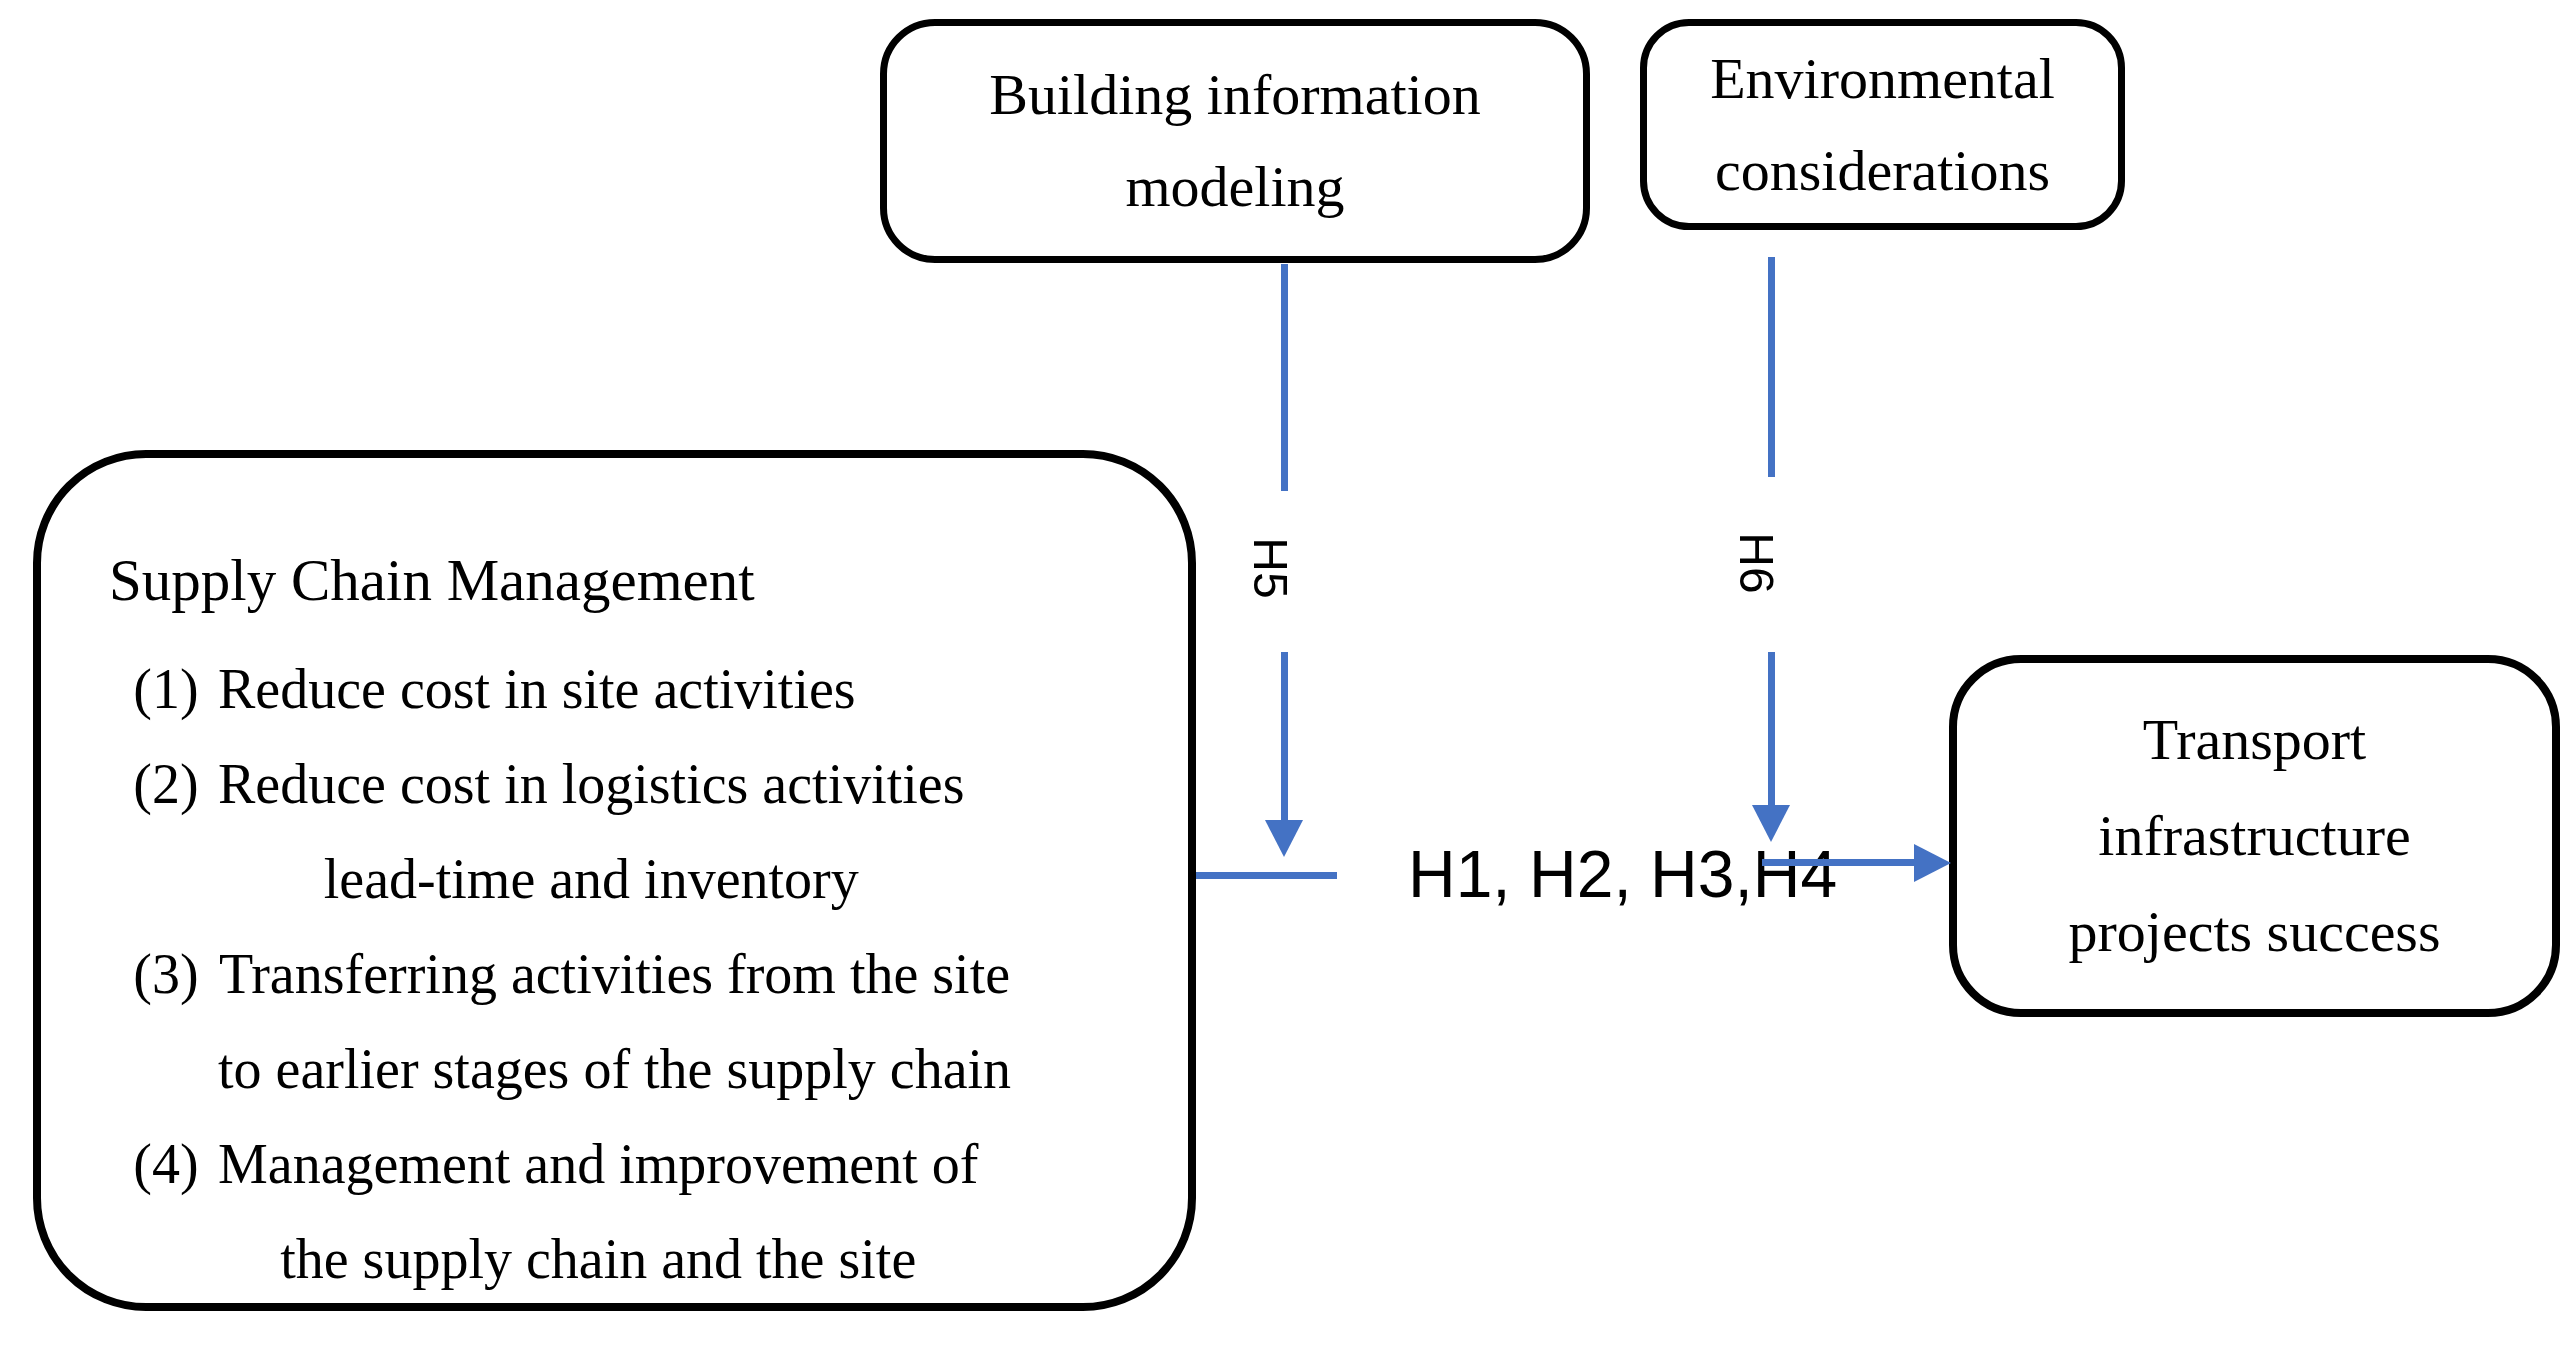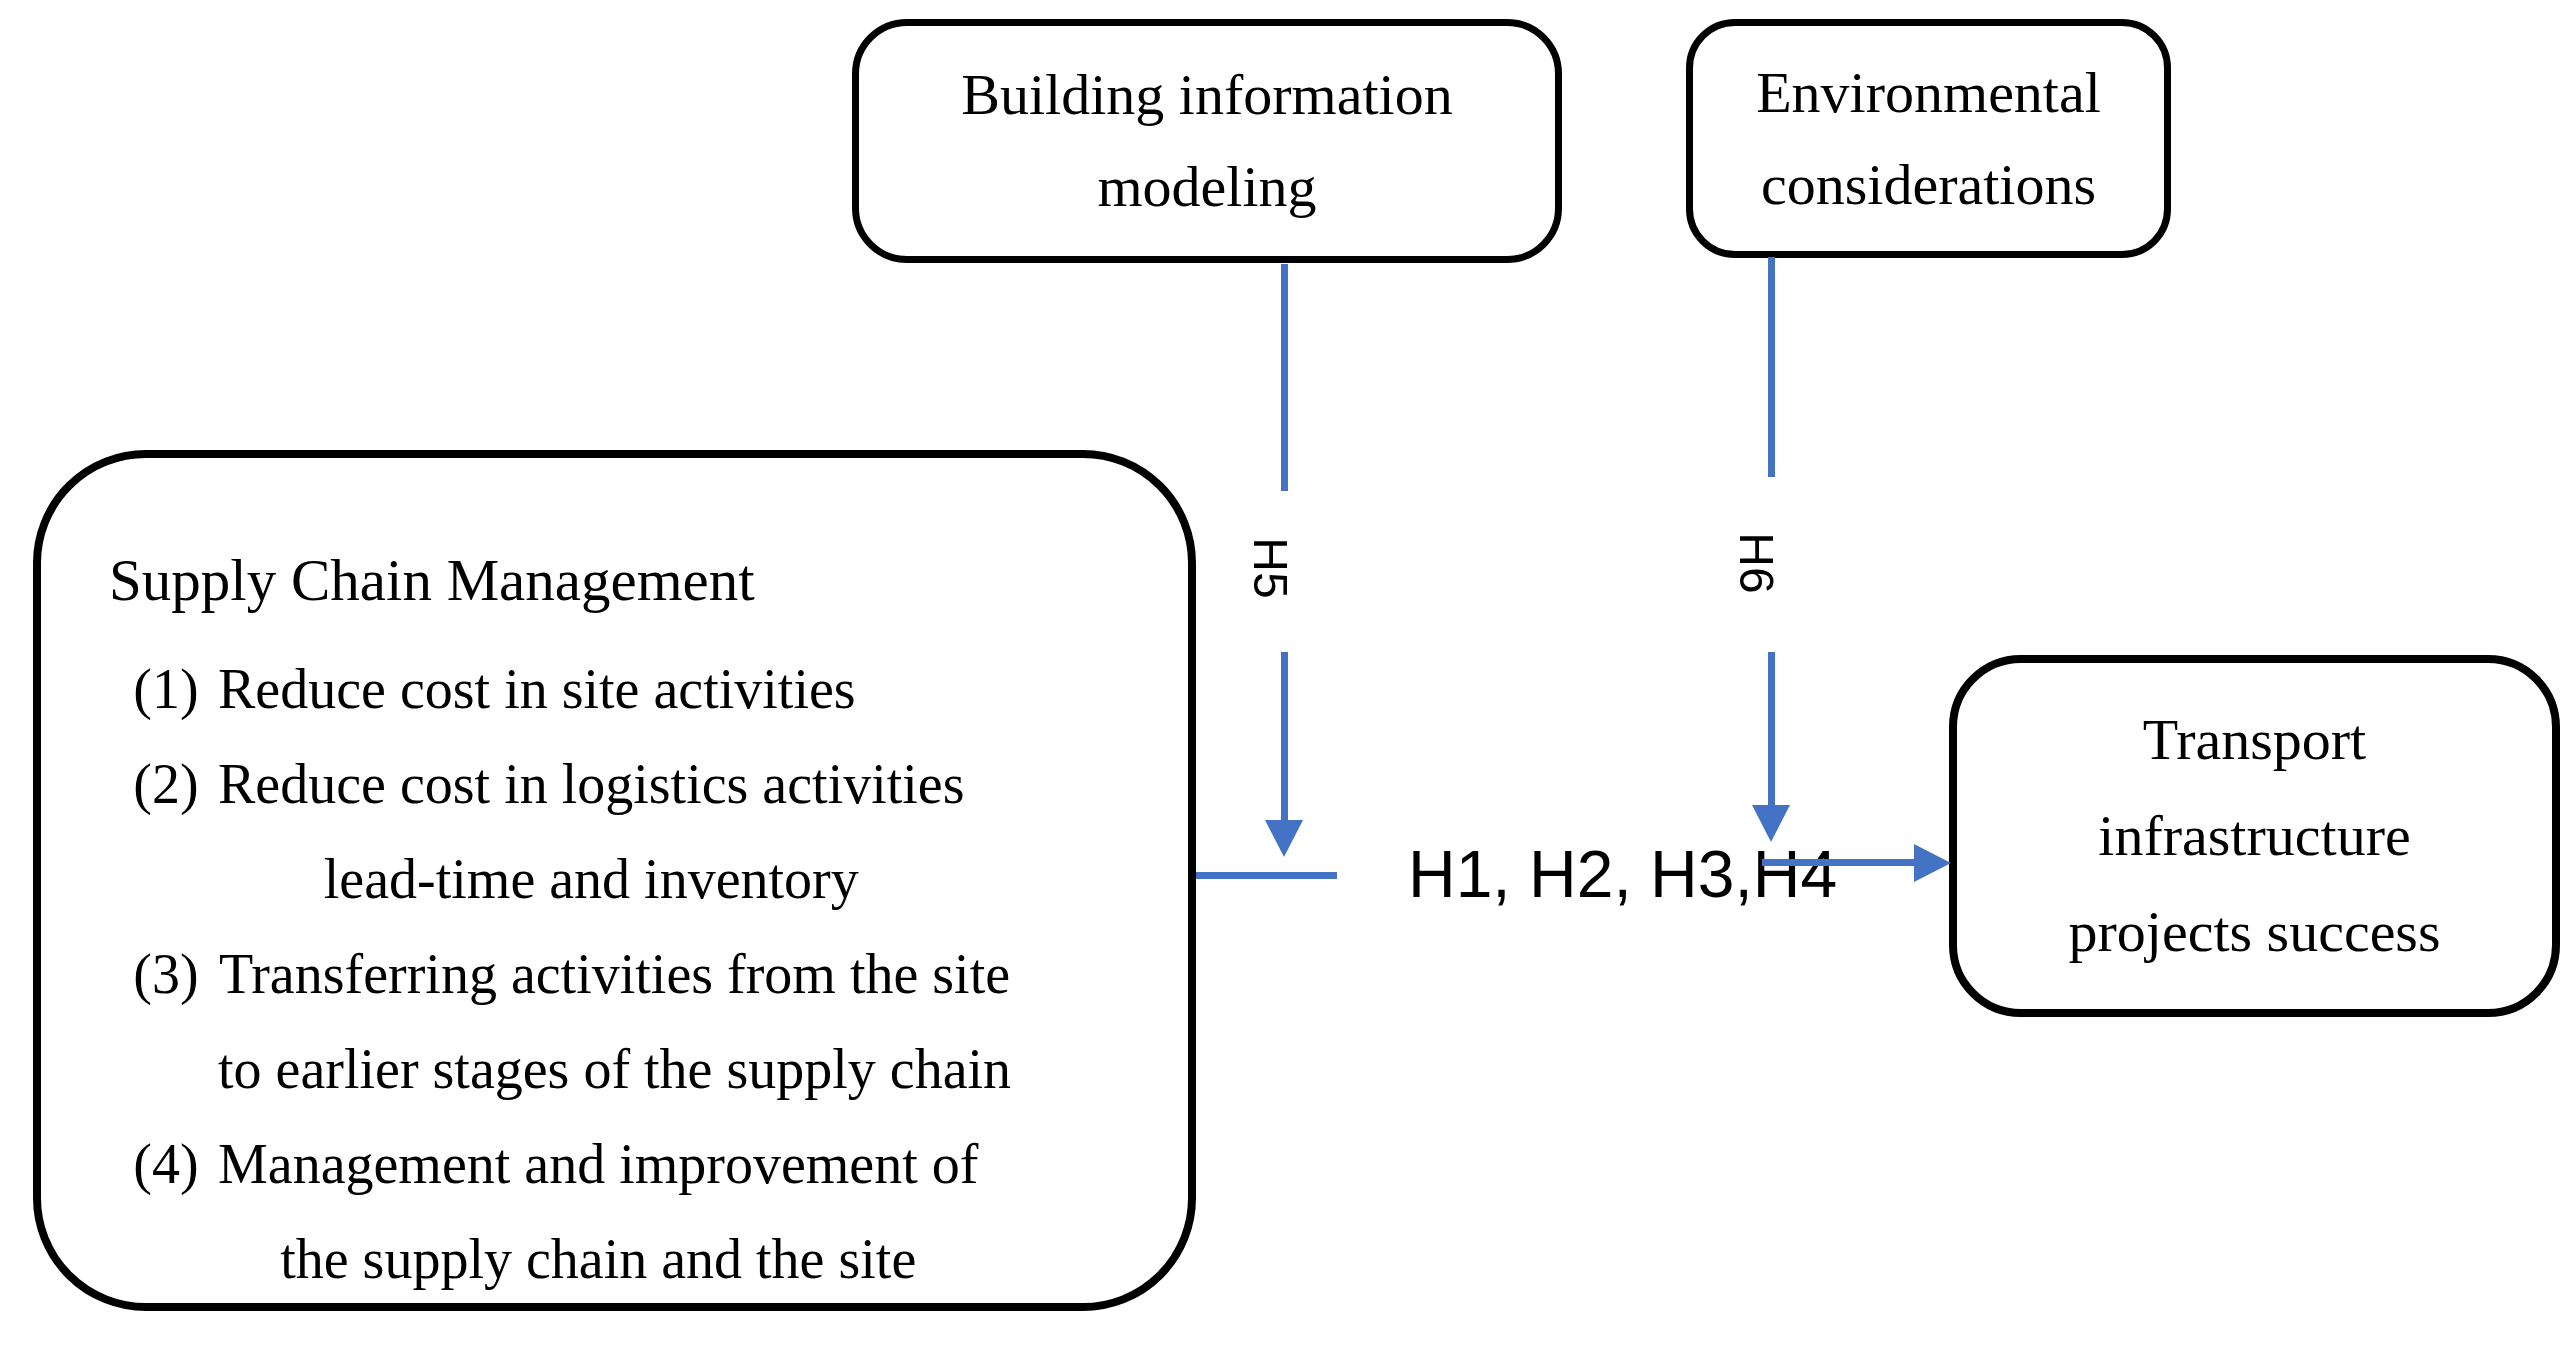--- a/index.html
+++ b/index.html
@@ -23,22 +23,22 @@
     justify-content: center;
     text-align: center;
   }
   .node .bline {
     font-size: 58px;
     line-height: 92px;
     white-space: nowrap;
   }
   .sansline { font-family: Liberation Serif, serif; }
 
-  #bim-box       { left: 852px; top: 19px;   width: 710px; height: 244px; border-radius: 55px; }
-  #env-box       { left: 1640px; top: 19px;   width: 485px;  height: 239px; border-radius: 49px; margin-left: 46px; }
+  #bim-box       { left: 880px; top: 19px;   width: 710px; height: 244px; border-radius: 55px; }
+  #env-box       { left: 1640px; top: 19px;   width: 485px;  height: 211px; border-radius: 49px; }
   #transport-box { left: 1949px; top: 655px; width: 611px;  height: 362px; border-radius: 72px; border-width: 8.2px;}
   #transport-box .bline { line-height: 96px; }
 
   #scm-box {
     left: 33px; top: 450px; width: 1163px; height: 861px;
     border-radius: 113px; border-width: 8.2px;
     display: block;
   }
   #scm-title {
     position: absolute;

